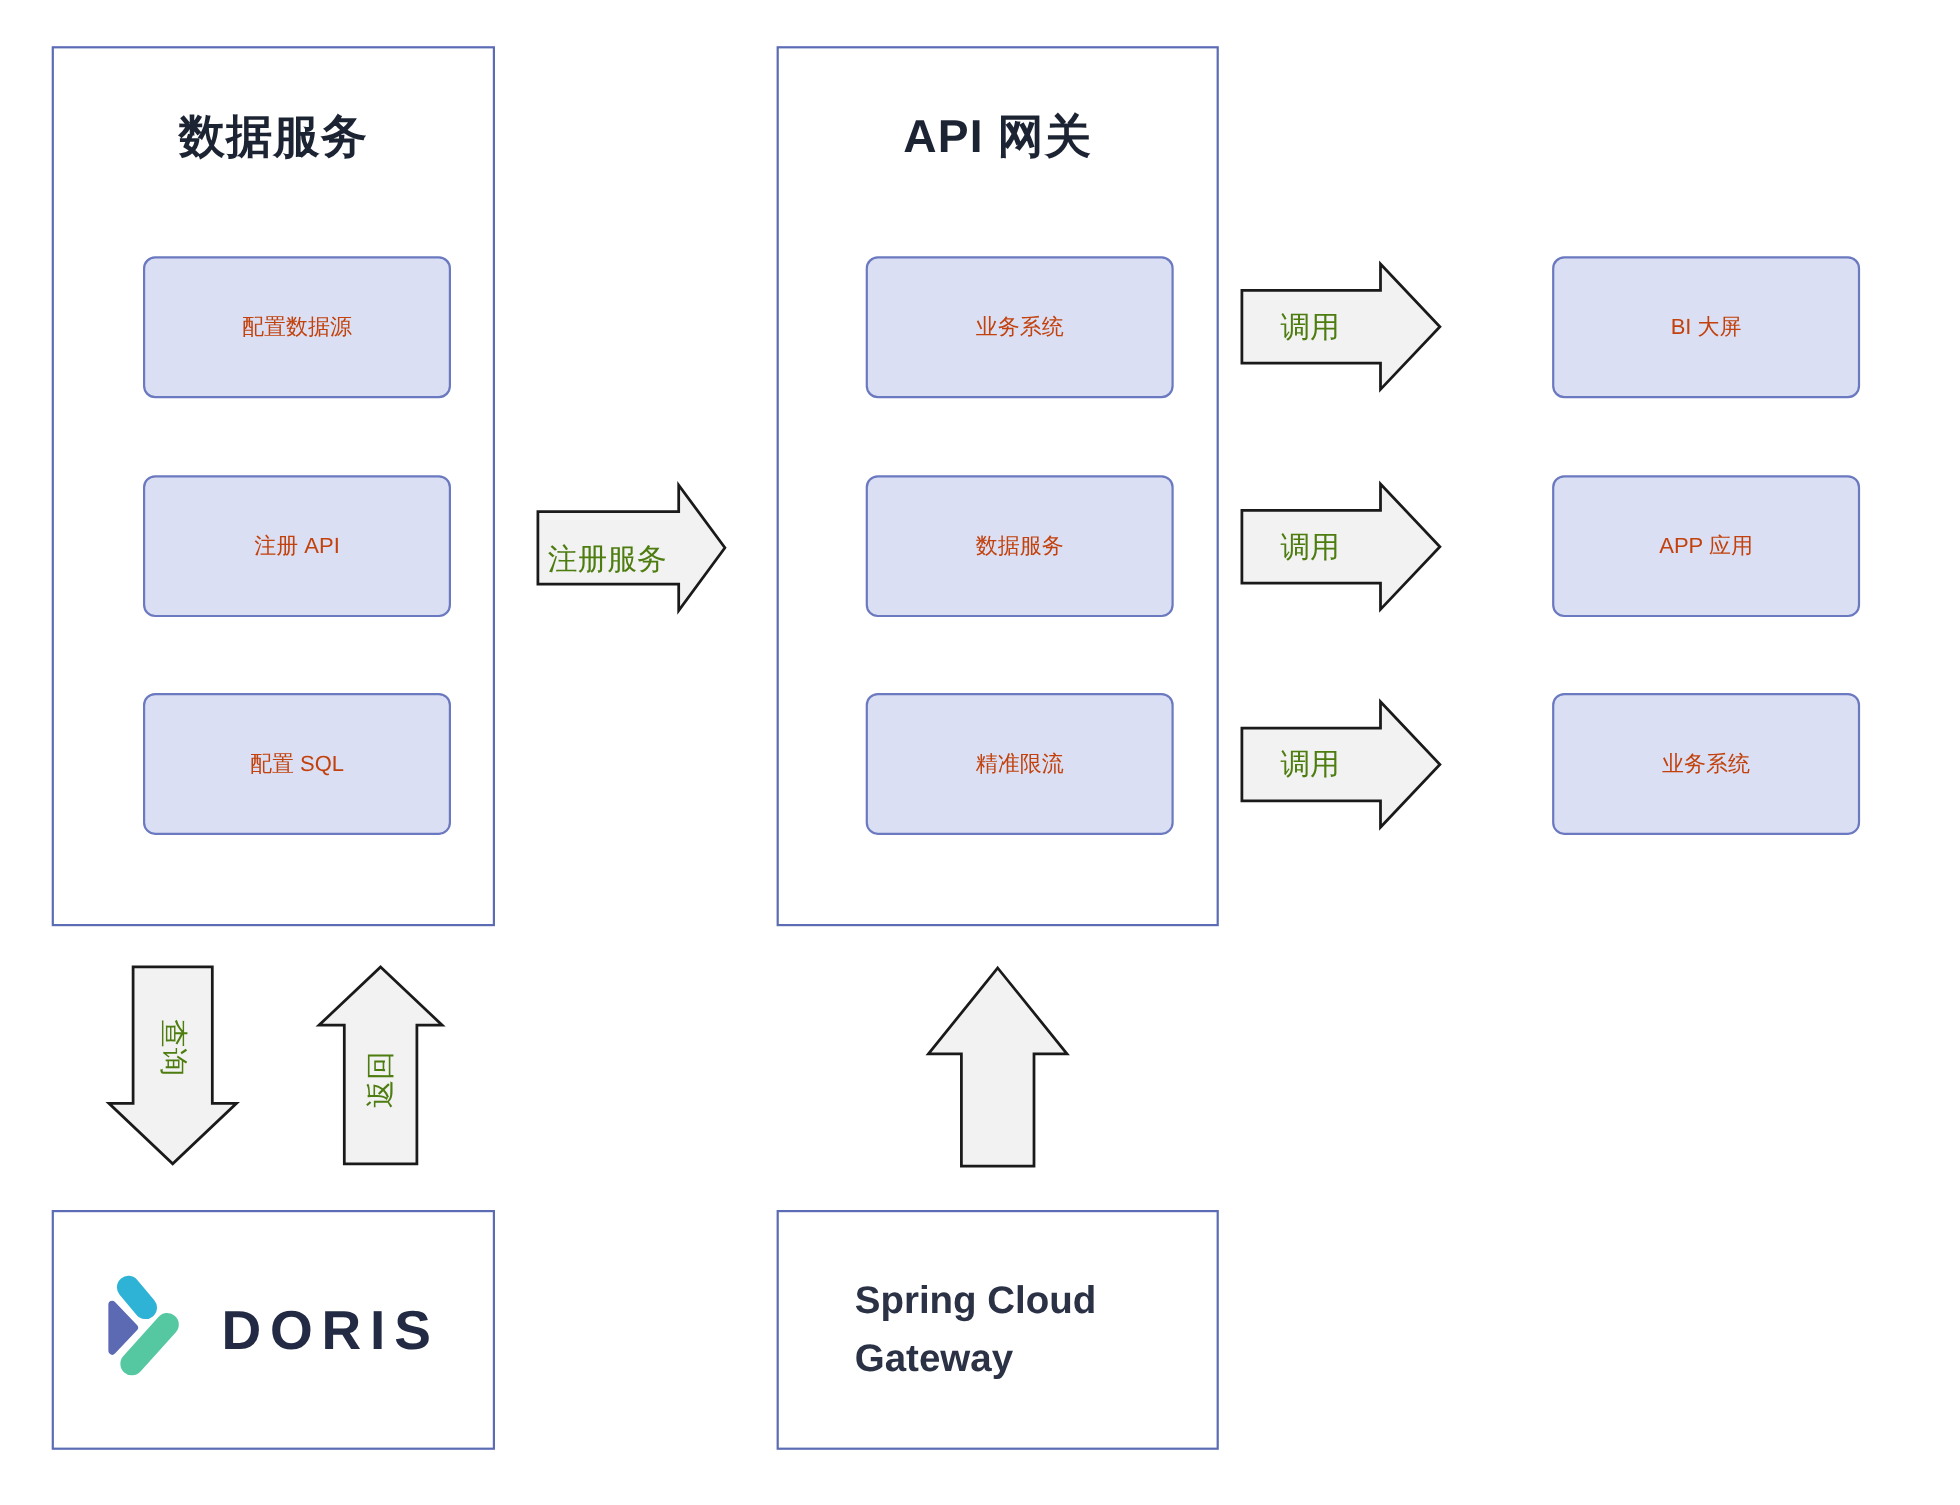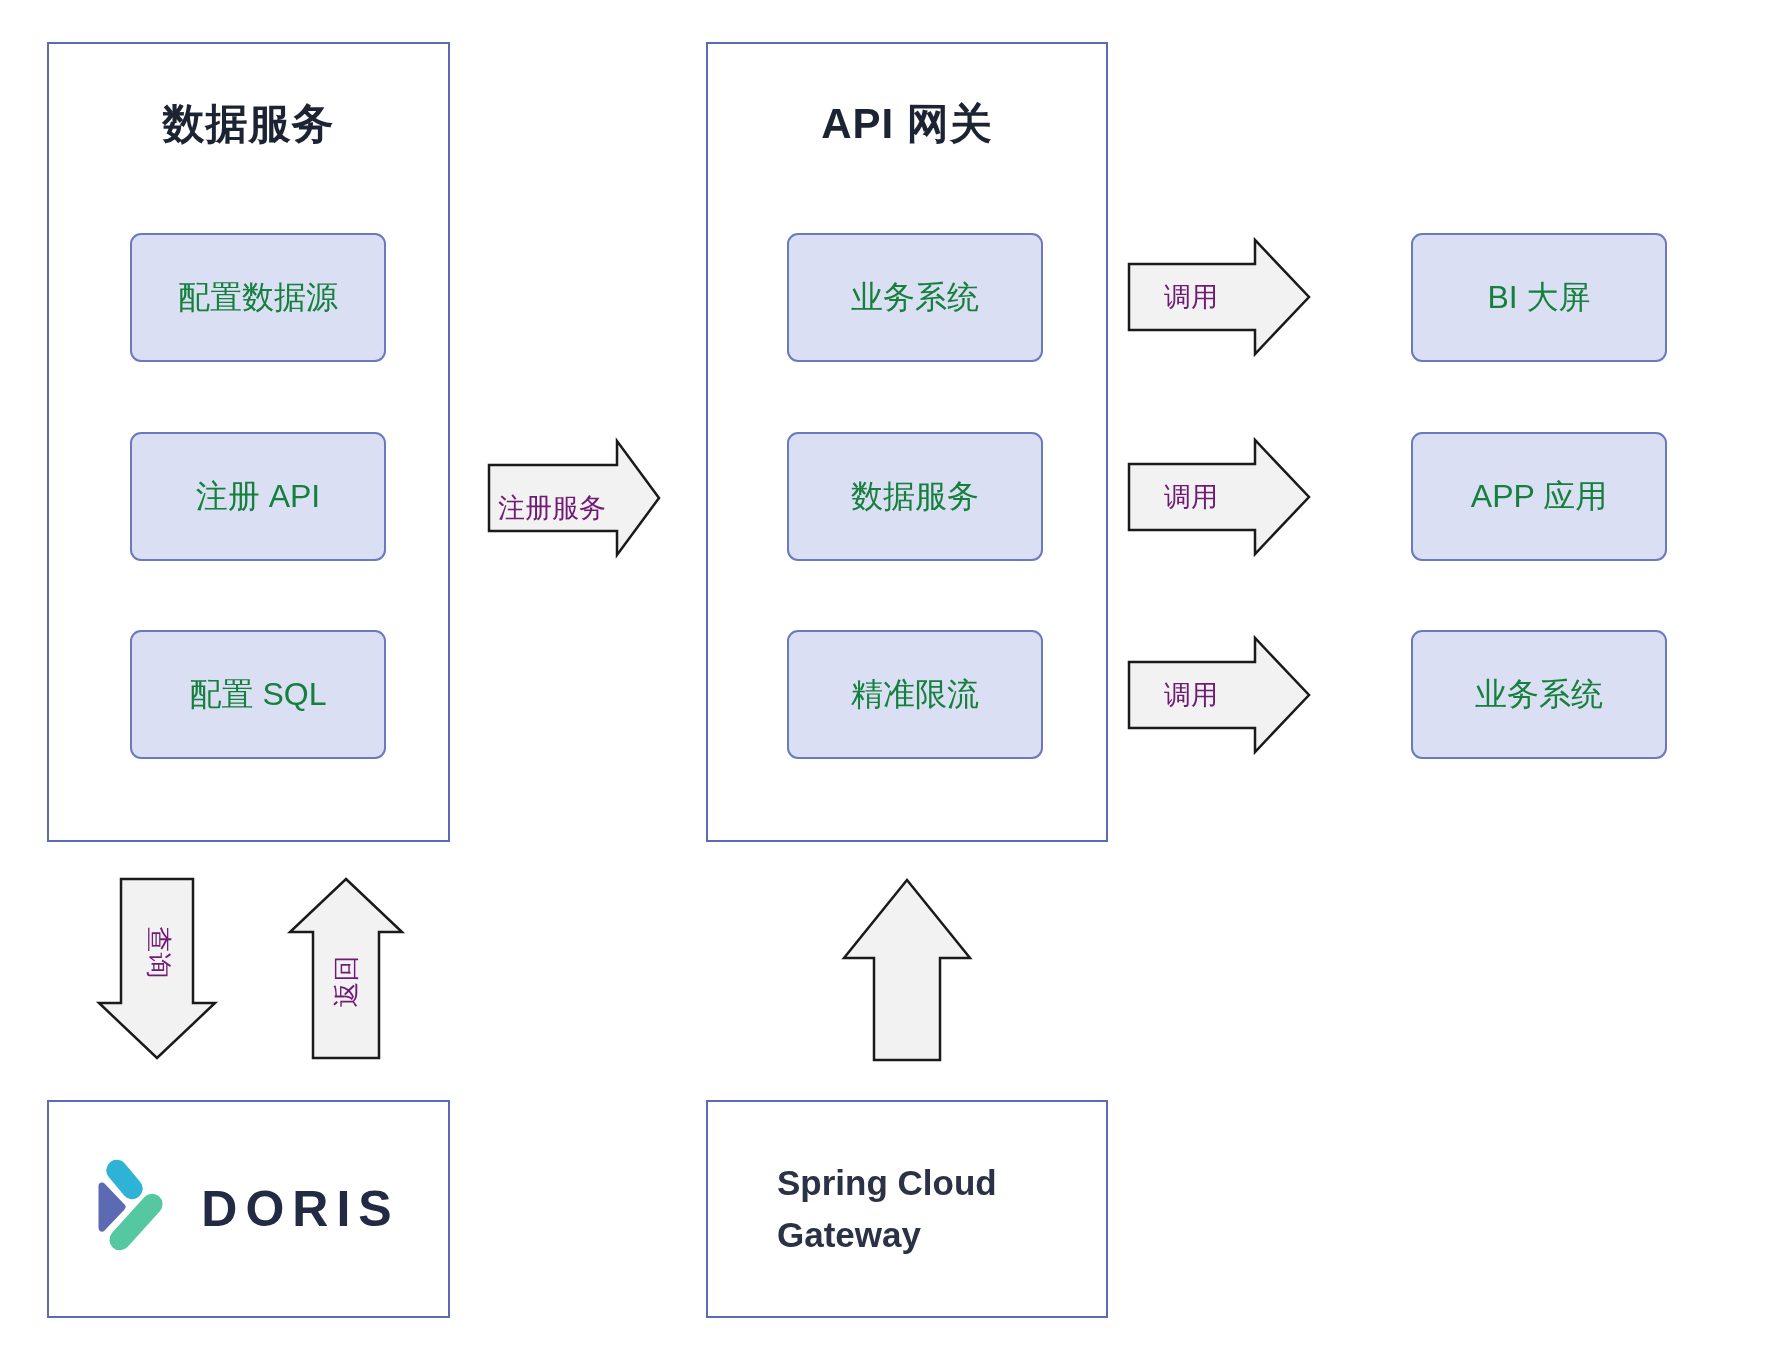--- a/index.html
+++ b/index.html
@@ -6,29 +6,29 @@
   body{font-family:"Liberation Sans","DejaVu Sans",sans-serif;color:#1c2332;}
   .canvas{position:relative;width:1782px;height:1368px;background:#ffffff;overflow:hidden;}
 
   
   .panel{position:absolute;top:42px;height:800px;background:#ffffff;
          border:2px solid #5b6cb5;box-sizing:border-box;}
   .panel-title{margin-top:52px;text-align:center;font-size:42px;font-weight:700;
                color:#1c2332;letter-spacing:1px;}
 
   
-  .node{position:absolute;width:256px;height:129px;background:#dbdff3;
+  .node{position:absolute;width:280px;height:129px;background:#dbdff3;
         border:2px solid #6b79c0;border-radius:11px;box-sizing:border-box;
         display:flex;align-items:center;justify-content:center;
-        font-size:32px;color:#15803d;}
+        font-size:20px;color:#c2410c;}
 
   
   .arrow-svg{position:absolute;overflow:visible;}
   .arrow-label{position:absolute;display:flex;align-items:center;justify-content:center;
-               font-size:27px;color:#701a75;pointer-events:none;}
+               font-size:27px;color:#4d7c0f;pointer-events:none;}
   .arrow-label .rot-cw{transform:rotate(90deg);white-space:nowrap;}
   .arrow-label .rot-ccw{transform:rotate(-90deg);white-space:nowrap;}
 
   
   .bottom-box{position:absolute;top:1100px;height:218px;background:#ffffff;
               border:2px solid #5b6cb5;box-sizing:border-box;
               display:flex;align-items:center;justify-content:center;}
   .doris-wrap{display:flex;align-items:center;gap:30px;}
   .doris-word{font-size:50px;font-weight:700;letter-spacing:8px;color:#222a44;}
   .gateway-text{width:260px;font-size:35px;font-weight:700;

